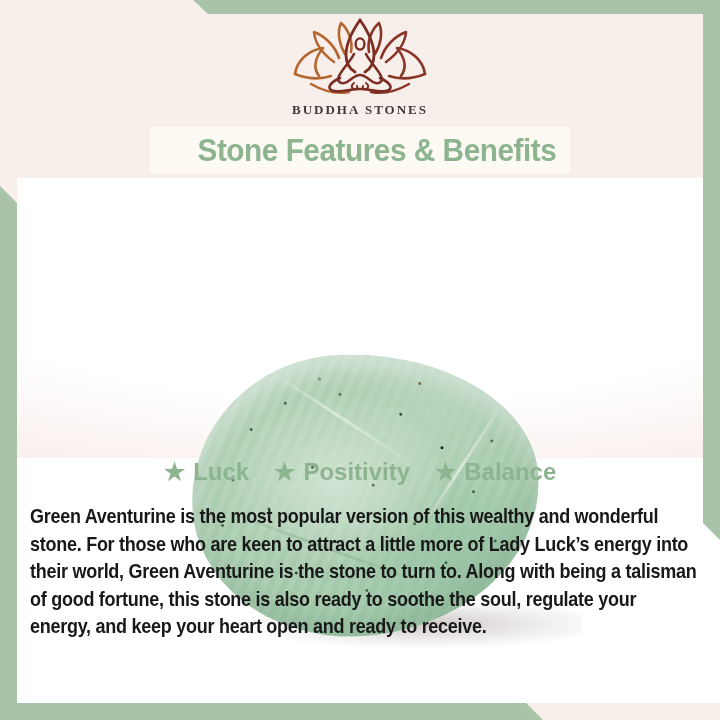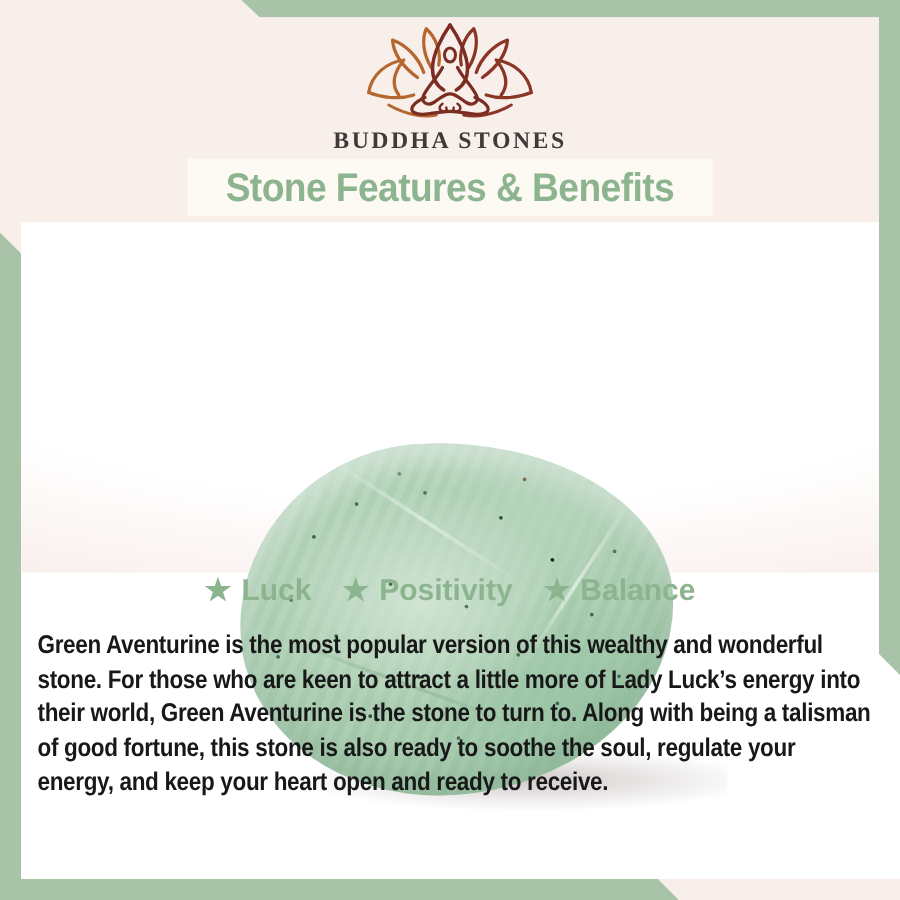--- a/index.html
+++ b/index.html
@@ -16,21 +16,21 @@
     clip-path:polygon(0 0,100% 17px,100% 100%,0 100%);}
   .ribbon-bottom{left:0;top:703px;width:543px;height:17px;
     clip-path:polygon(0 0,526px 0,100% 100%,0 100%);}
 
   
   .card{position:absolute;left:17px;top:178px;right:0;bottom:17px;background:var(--card,#ffffff);}
 
   
   .logo{position:absolute;left:285px;top:18px;width:150px;height:80px;}
   .brand-name{position:absolute;left:0;top:102px;width:720px;text-align:center;
-    font-family:"Liberation Serif",serif;font-size:19px;letter-spacing:2px;
+    font-family:"Liberation Serif",serif;font-size:13px;letter-spacing:2px;
     color:var(--brand-text,#3e3a38);font-weight:600;}
   .lp{stroke:var(--logo-brown,#b5672f);}
   .rp{stroke:var(--logo-maroon,#8a3526);}
   .cp{stroke:var(--logo-center,#7c2d23);}
 
   
   .title-banner{position:absolute;left:150px;top:127px;width:420px;height:46px;
     background:var(--banner-bg,#fdfaf3);display:flex;align-items:center;justify-content:center;z-index:3;}
   .title-banner span{display:inline-block;transform:scaleX(0.93);white-space:nowrap;
     font-size:32px;font-weight:bold;color:var(--sage-text,#8cb48f);letter-spacing:-0.5px;}
@@ -80,21 +80,21 @@
     color:var(--sage-text,#8cb48f);font-size:24px;font-weight:bold;}
   .feature{display:inline-block;margin:0 9px;white-space:nowrap;}
   .star{display:inline-block;margin-right:8px;font-size:24px;}
 
   
   .description{position:absolute;left:30px;top:502px;width:760px;z-index:3;
     transform:scaleX(0.878);transform-origin:0 0;
     font-size:20.5px;line-height:27.5px;font-weight:bold;letter-spacing:-0.3px;
     color:var(--text,#181818);}
 
-  .ribbon,.card,.photo,.title-banner{z-index:auto;}
+  .ribbon,.card,.photo,.title-banner{z-index:auto;justify-content:flex-end;}
   .ribbon{z-index:5;}
   .card{z-index:1;}
   .photo{z-index:2;}
   .title-banner{z-index:4;}
   .hdr{position:absolute;z-index:3;}
 </style>
 </head>
 <body>
 
 <div class="frame">

